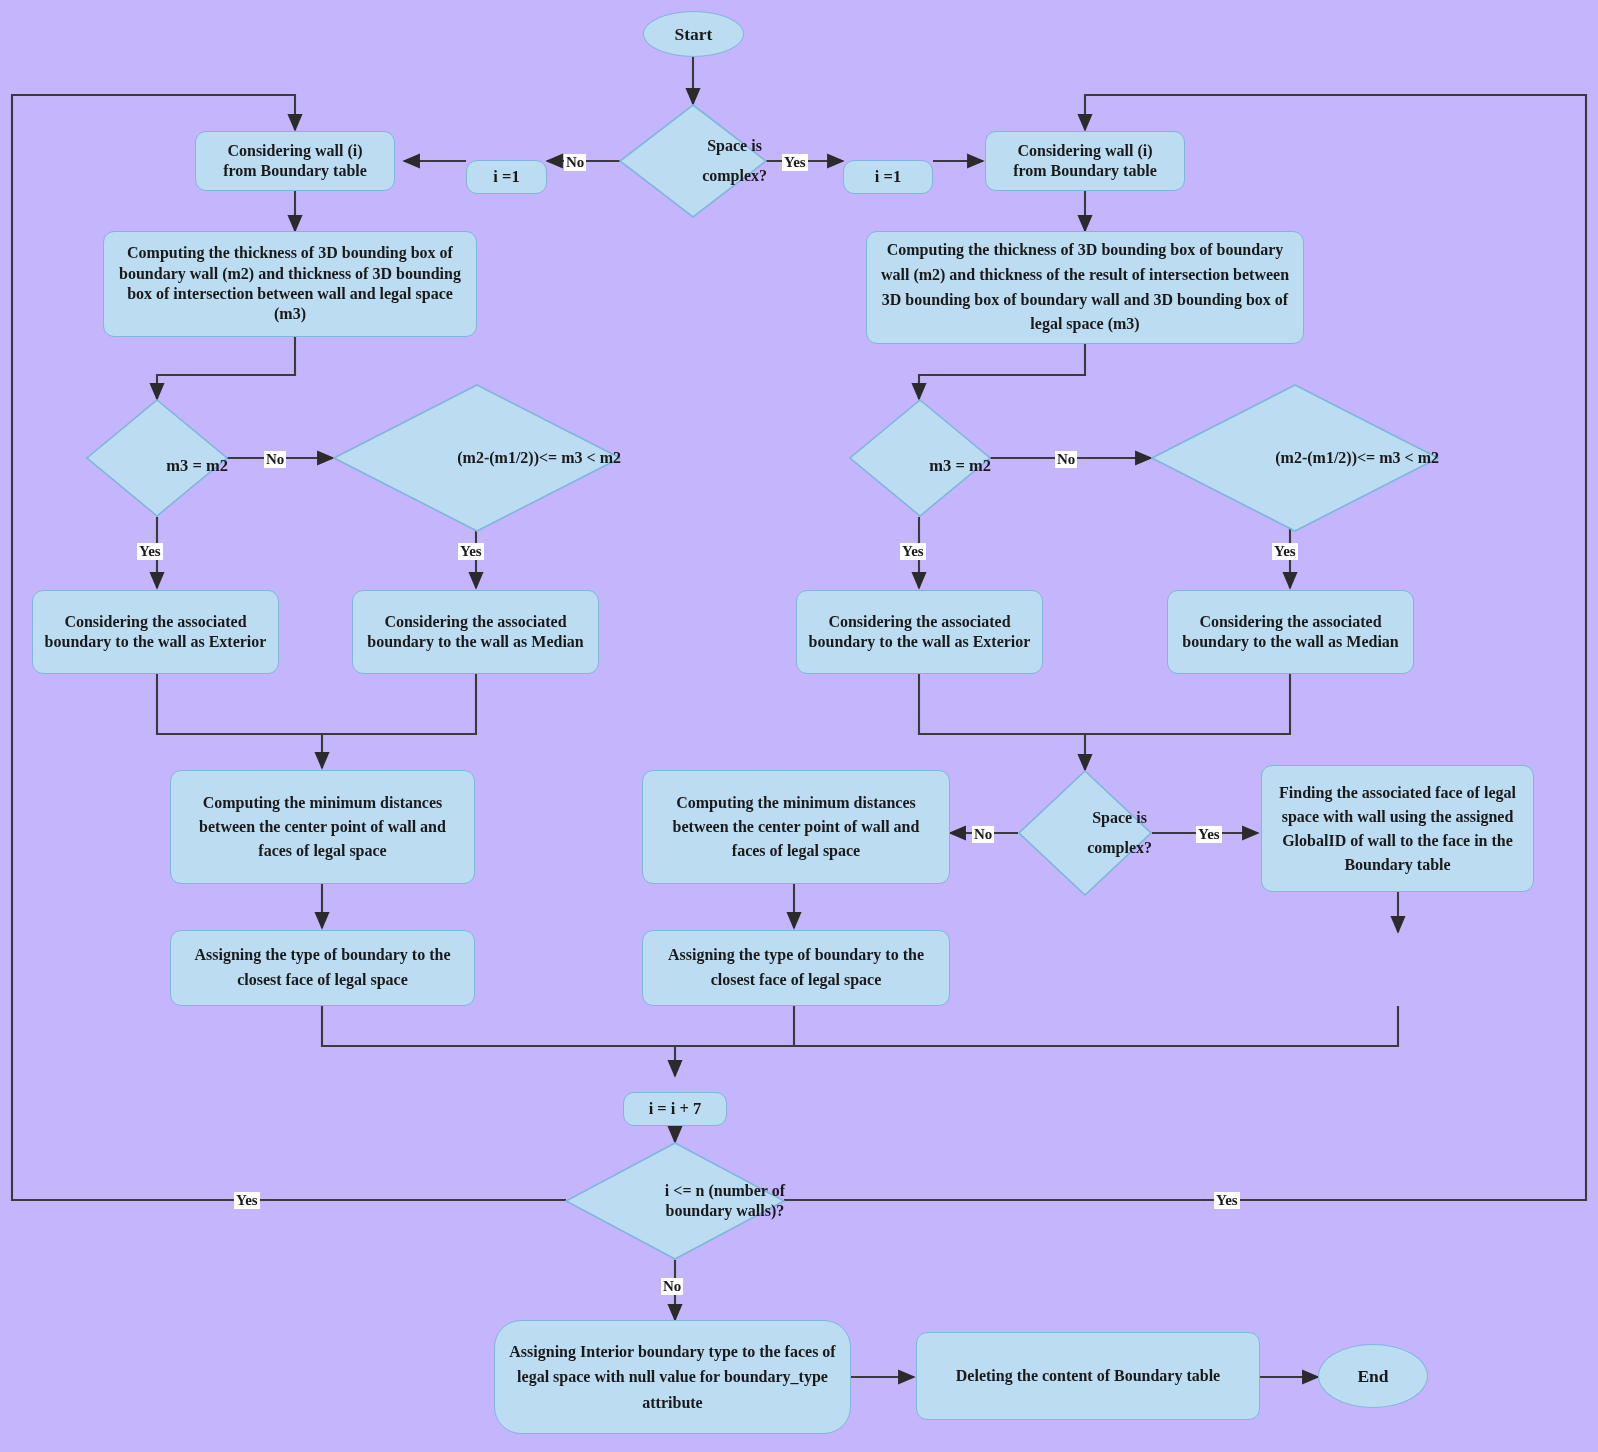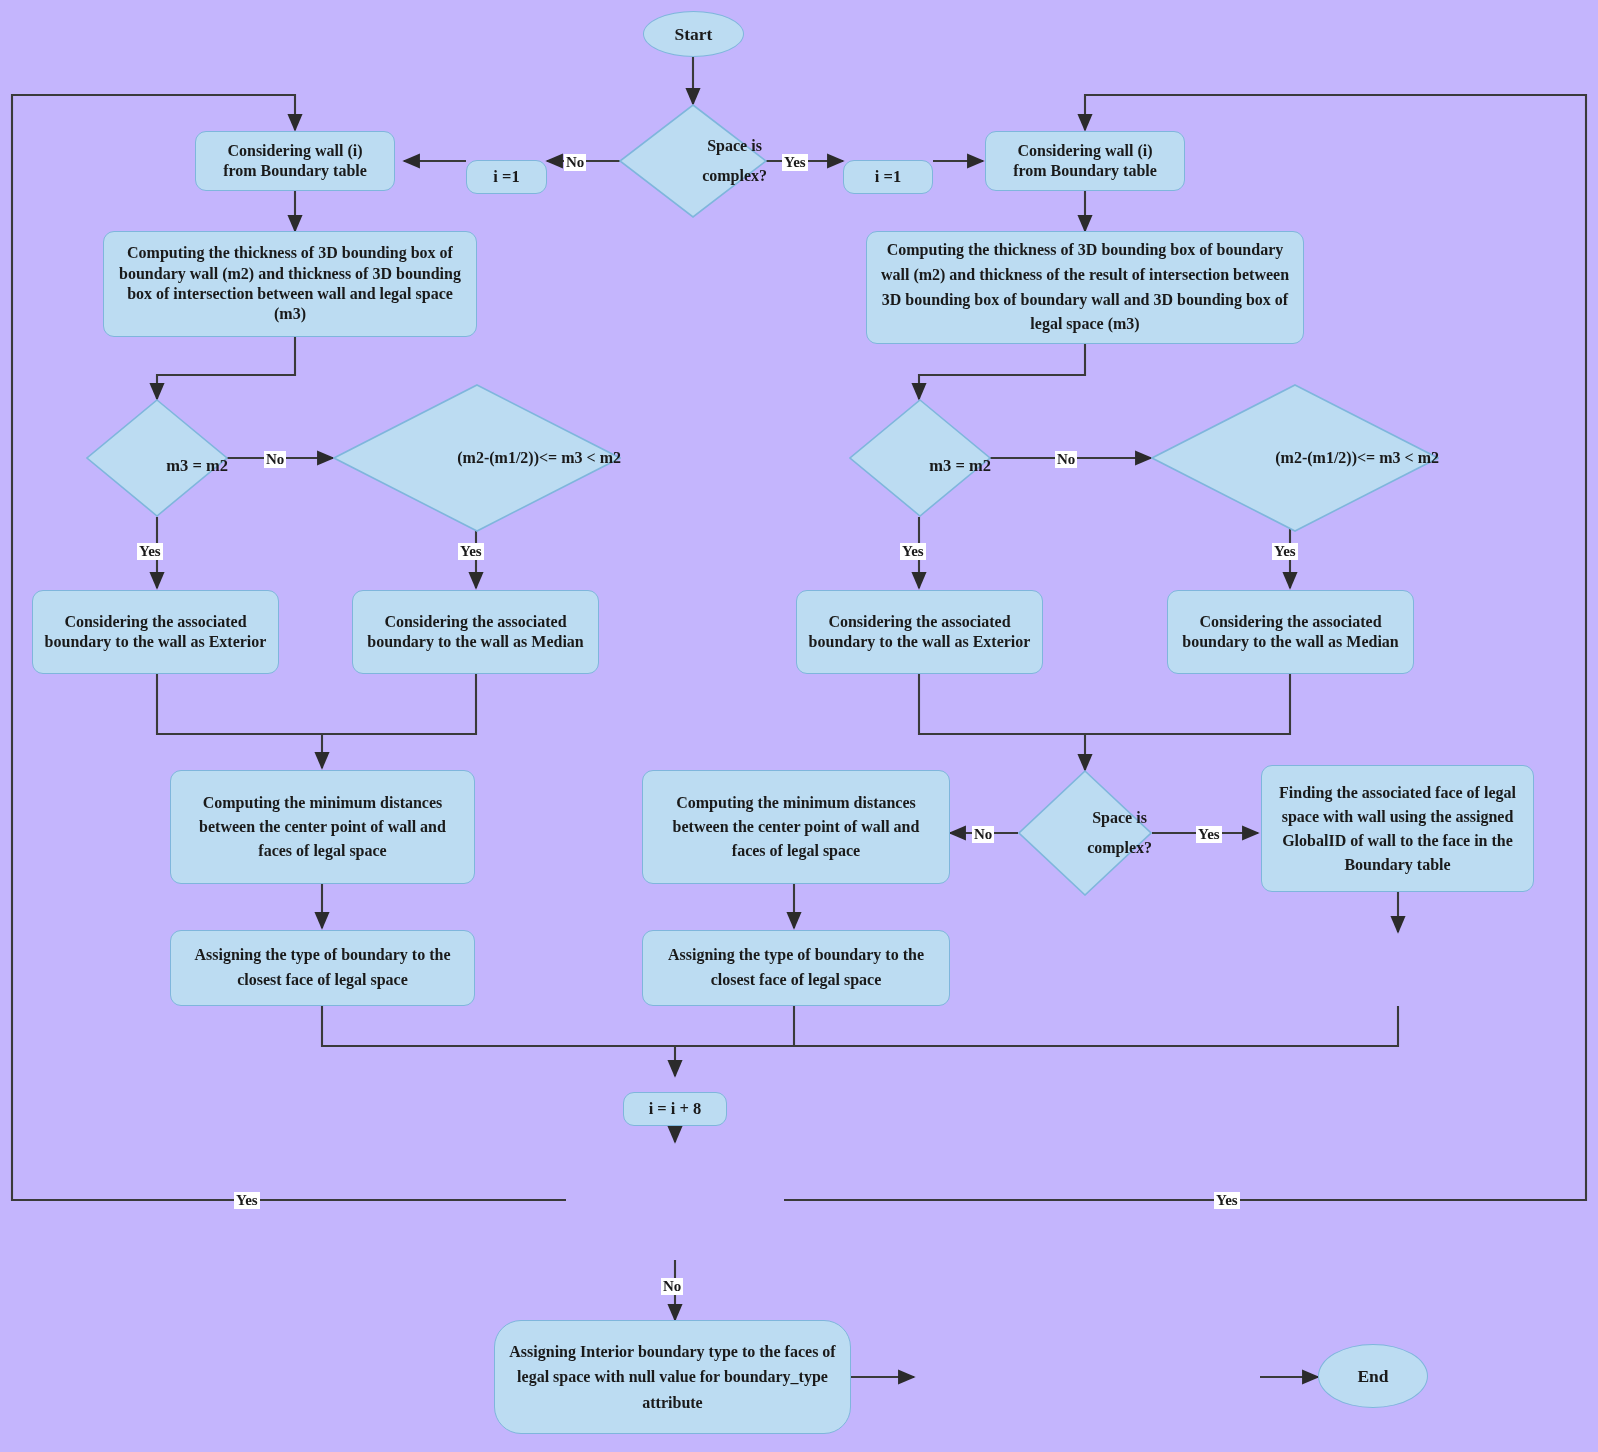--- a/index.html
+++ b/index.html
@@ -269,28 +269,40 @@
   <div class="node proc fs15" style="left:170px; top:930px; width:305px; height:76px; padding:4px 12px; line-height:1.55;">
     <span>Assigning the type of boundary to the closest face of legal space</span>
   </div>
 
   <div class="node proc fs15" style="left:642px; top:930px; width:308px; height:76px; padding:4px 12px; line-height:1.55;">
     <span>Assigning the type of boundary to the closest face of legal space</span>
   </div>
 
 
   <div class="node proc fs16" style="left:623px; top:1076px; width:104px; height:34px;">
-    <span>i = i + 8</span>
-  </div>
-
+    <span>i = i + 7</span>
+  </div>
+
+  <div class="diamond-wrap" style="left:565px; top:1142px; width:220px; height:118px;">
+    <svg width="220" height="118" viewBox="0 0 220 118" xmlns="http://www.w3.org/2000/svg">
+      <polygon points="110,1 219,59 110,117 1,59" fill="#bcdcf2" stroke="#7fb6dc" stroke-width="1.6"></polygon>
+    </svg>
+    <div class="diamond-label fs15" style="line-height:1.25;">
+      <div>i &lt;= n (number of</div>
+      <div>boundary walls)?</div>
+    </div>
+  </div>
 
   <div class="node proc fs15" style="left:494px; top:1320px; width:357px; height:114px; padding:4px 12px; line-height:1.6;border-radius:27px;">
     <span>Assigning Interior boundary type to the faces of legal space with null value for boundary_type attribute</span>
   </div>
 
+  <div class="node proc fs15" style="left:916px; top:1332px; width:344px; height:88px; padding:4px 10px;">
+    <span>Deleting the content of Boundary table</span>
+  </div>
 
   <div class="node term fs17" style="left:1318px; top:1344px; width:110px; height:64px;">
     <span>End</span>
   </div>
 
   <div class="edge-label" style="left:564px; top:154px;">No</div>
   <div class="edge-label" style="left:782px; top:154px;">Yes</div>
 
   <div class="edge-label" style="left:264px; top:451px;">No</div>
   <div class="edge-label" style="left:1055px; top:451px;">No</div>

